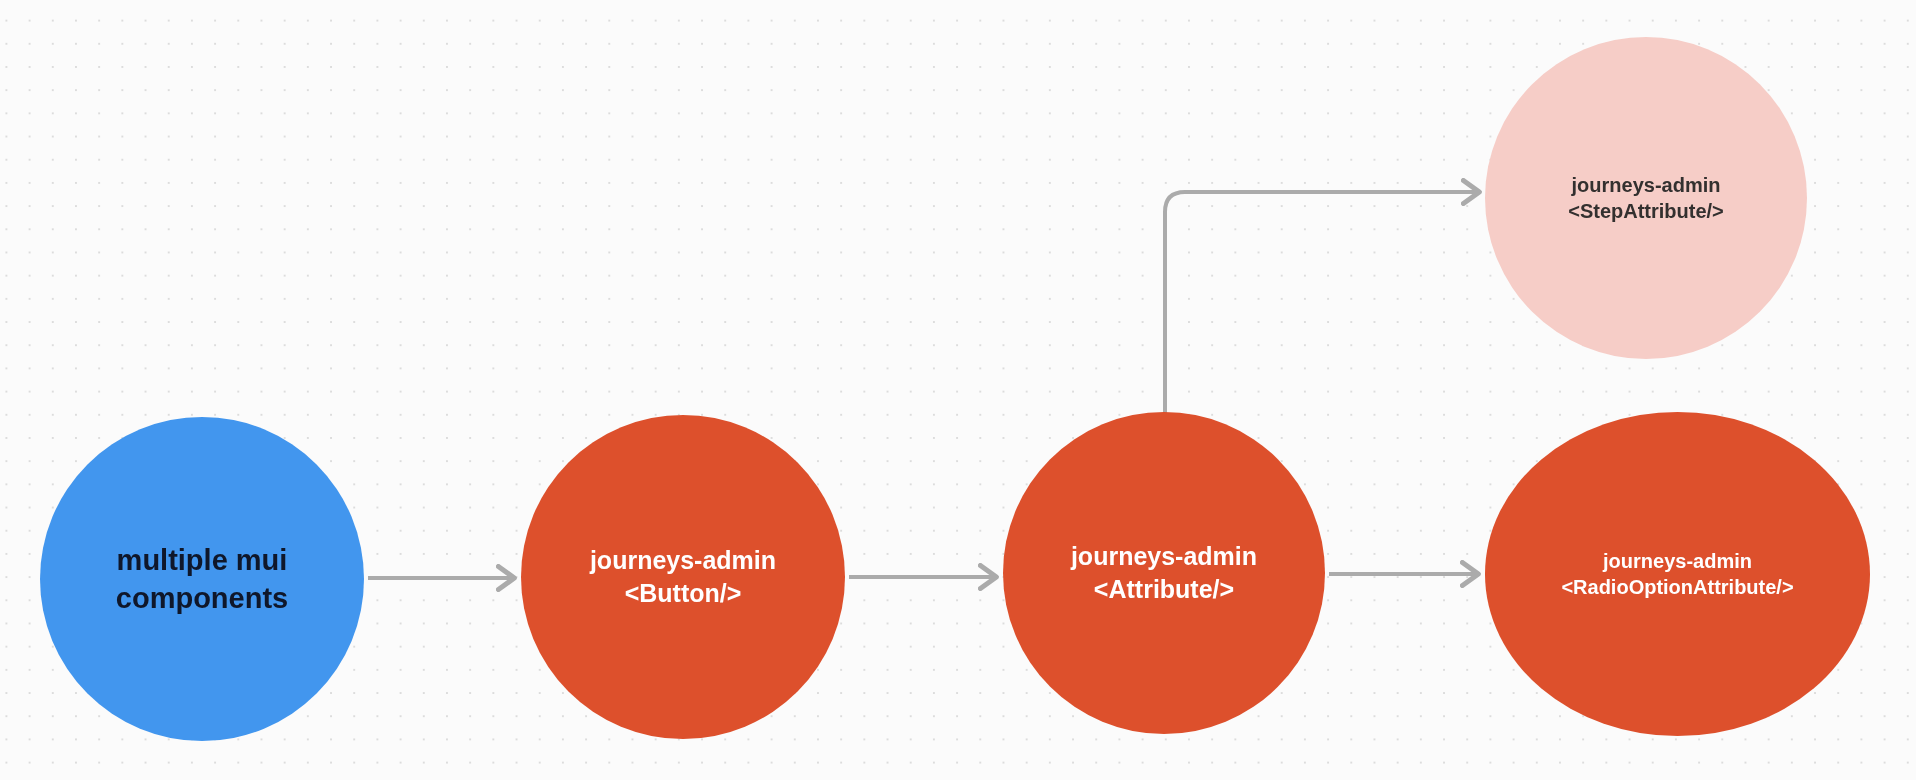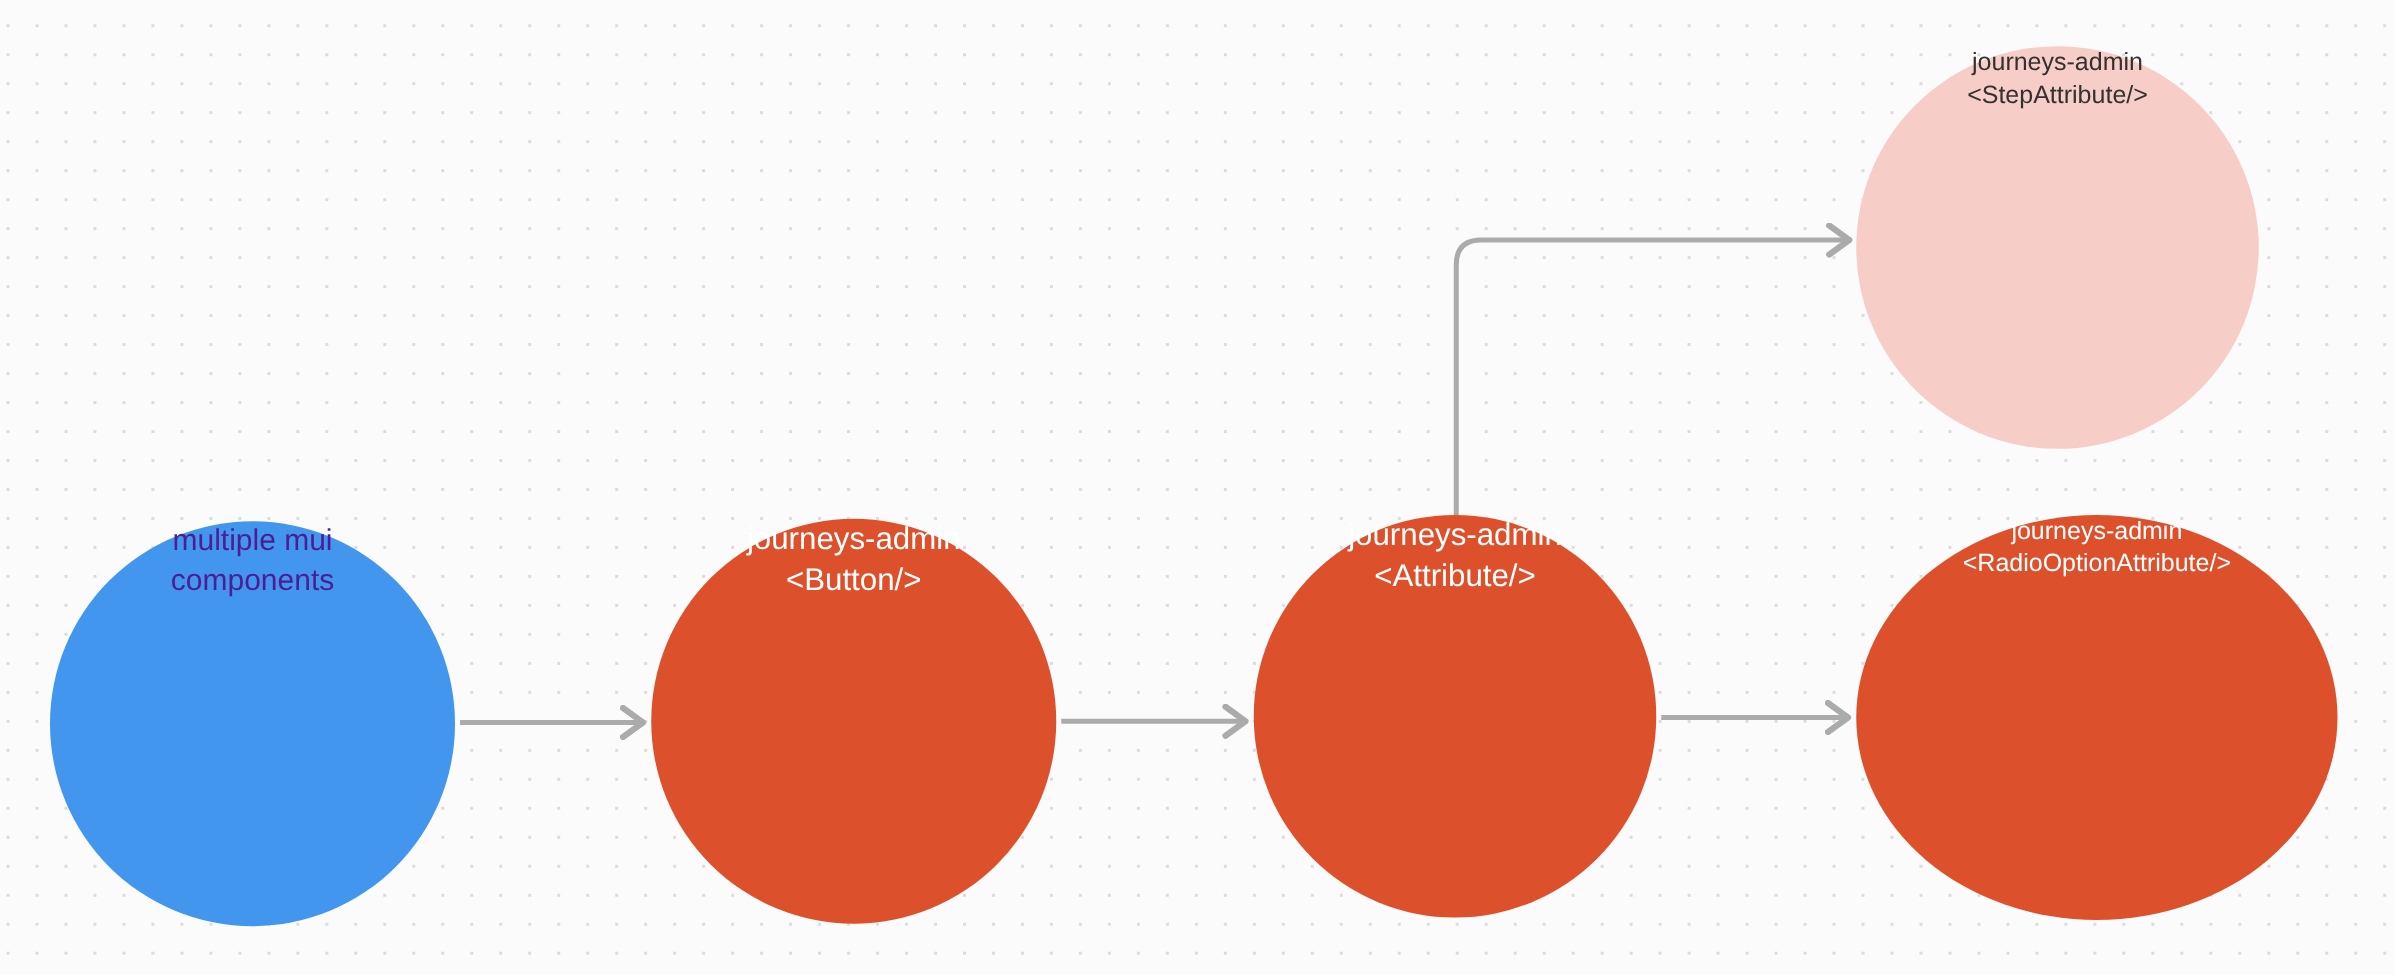--- a/index.html
+++ b/index.html
@@ -22,42 +22,43 @@
     position: absolute;
     left: 0;
     top: 0;
     width: 1916px;
     height: 780px;
     pointer-events: none;
   }
   .node {
     position: absolute;
     display: flex;
-    align-items: flex-start;
+    align-items: center;
     justify-content: center;
     text-align: center;
     border-radius: 50%;
     box-sizing: border-box;
+    font-weight: bold;
   }
   .node .node-label {
     line-height: 1.32;
     white-space: pre-line;
     padding: 0 10px;
   }
   
   #node-mui {
     left: 40px;
     top: 417px;
     width: 324px;
     height: 324px;
     background: #4296ee;
   }
   #node-mui .node-label {
-    color: #4c1d95;
-    font-size: 24px;
+    color: #0f172a;
+    font-size: 29px;
   }
   
   #node-button {
     left: 521px;
     top: 415px;
     width: 324px;
     height: 324px;
     background: #dd502c;
   }
   #node-button .node-label {

